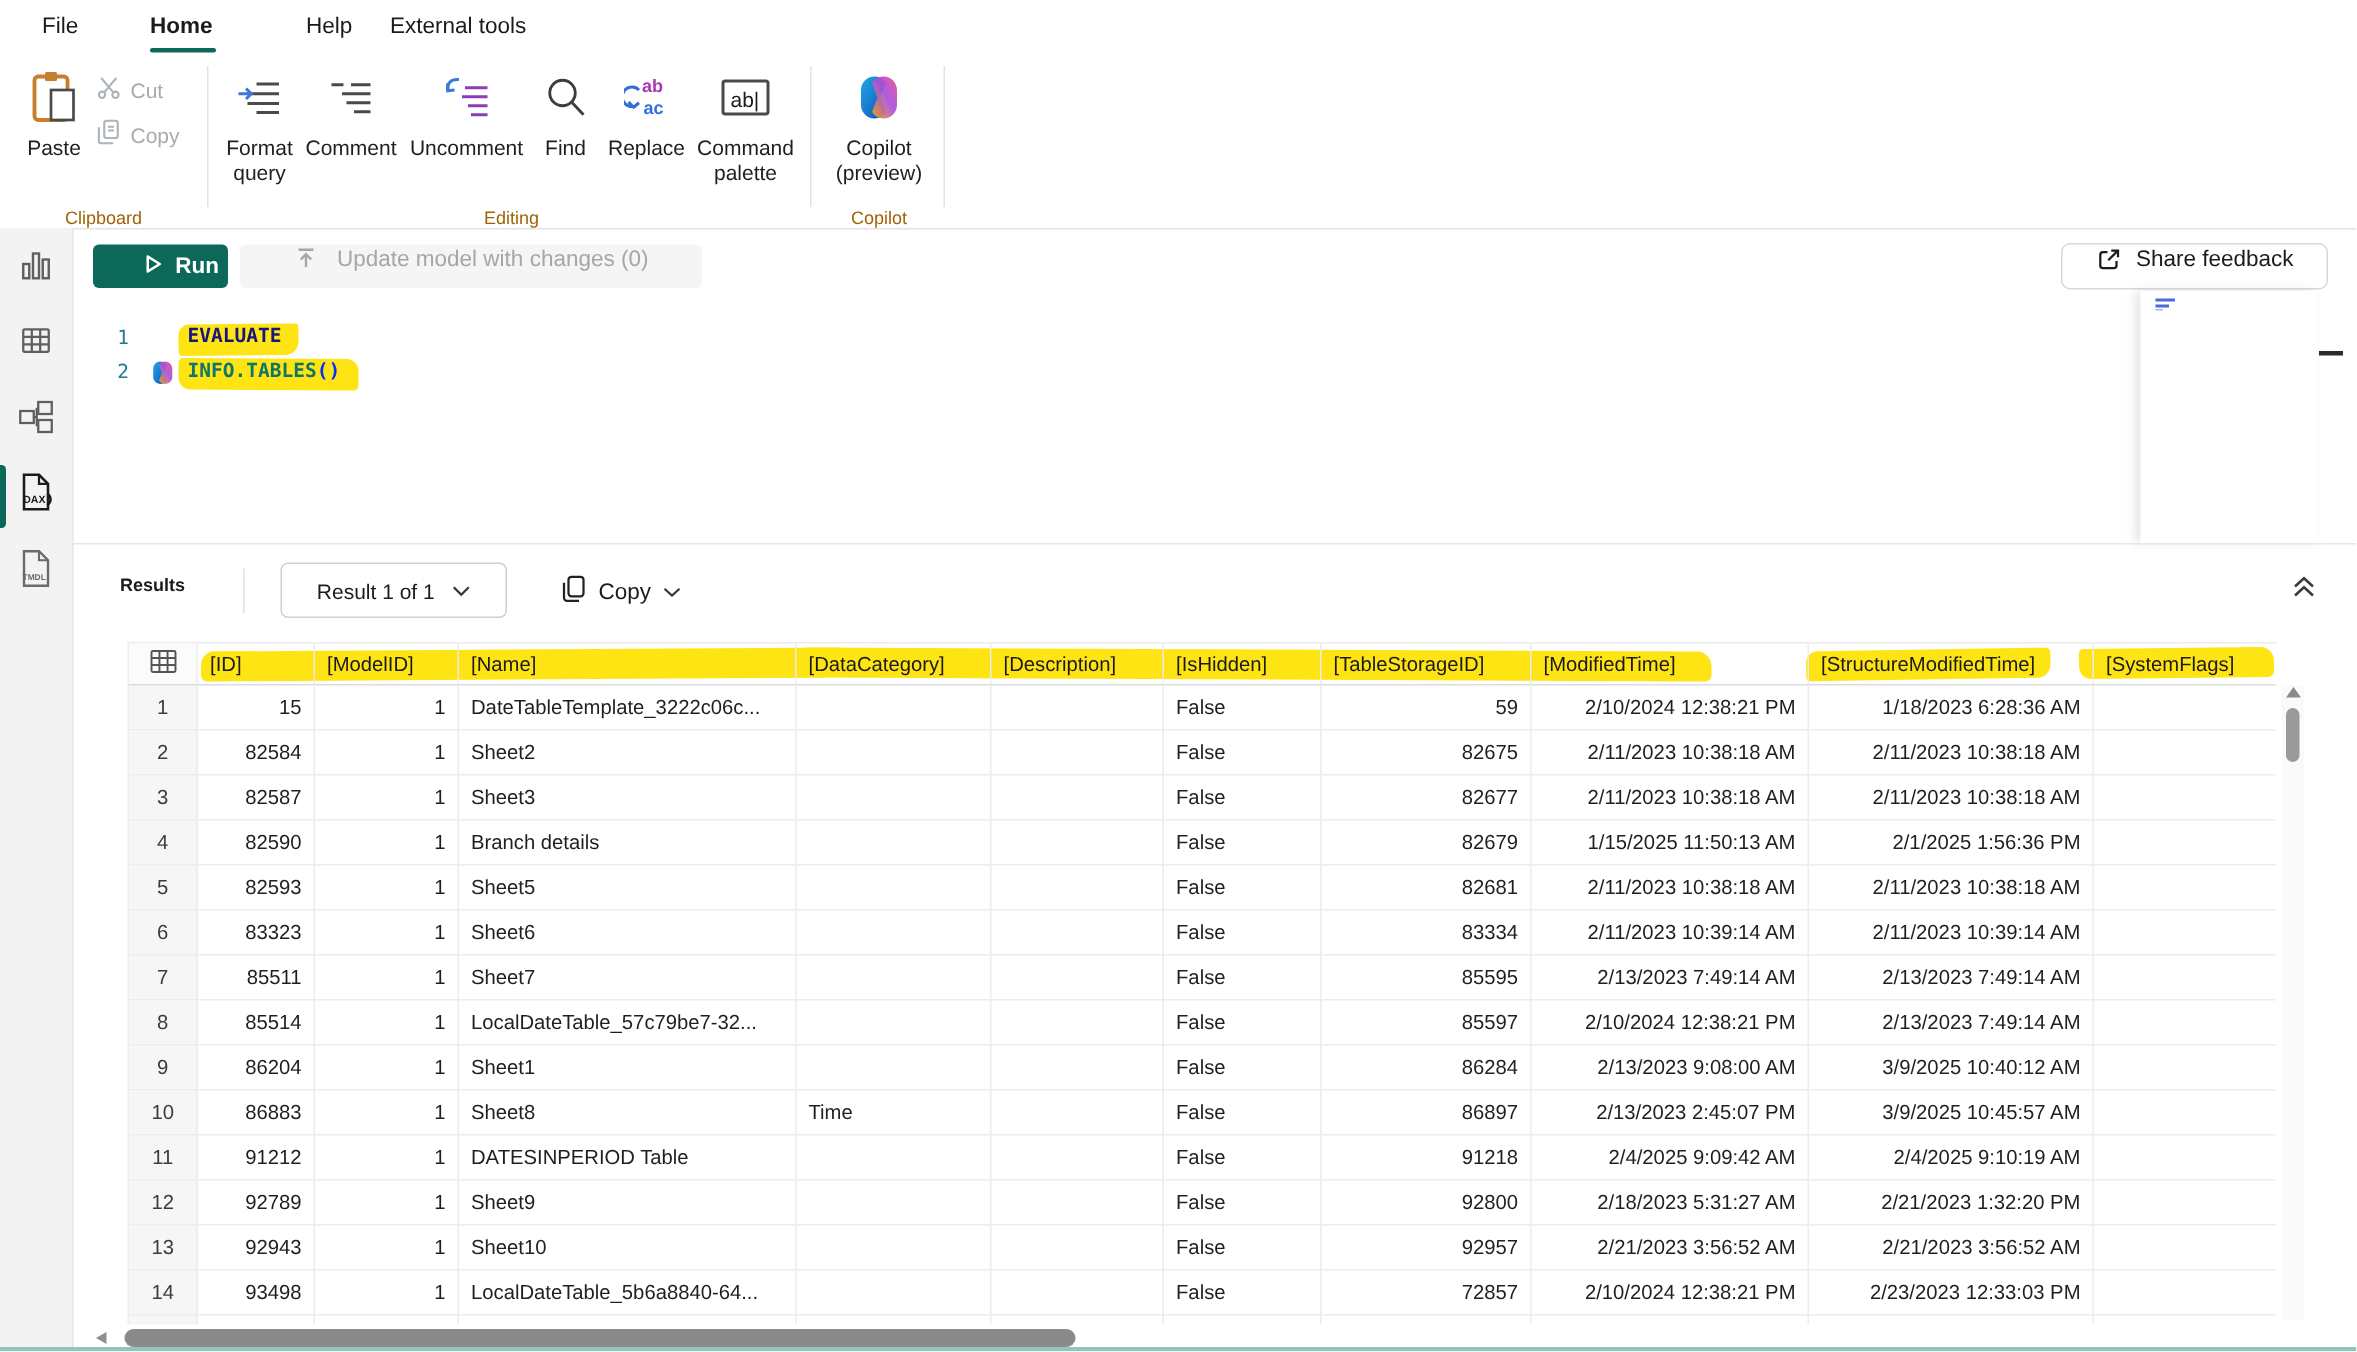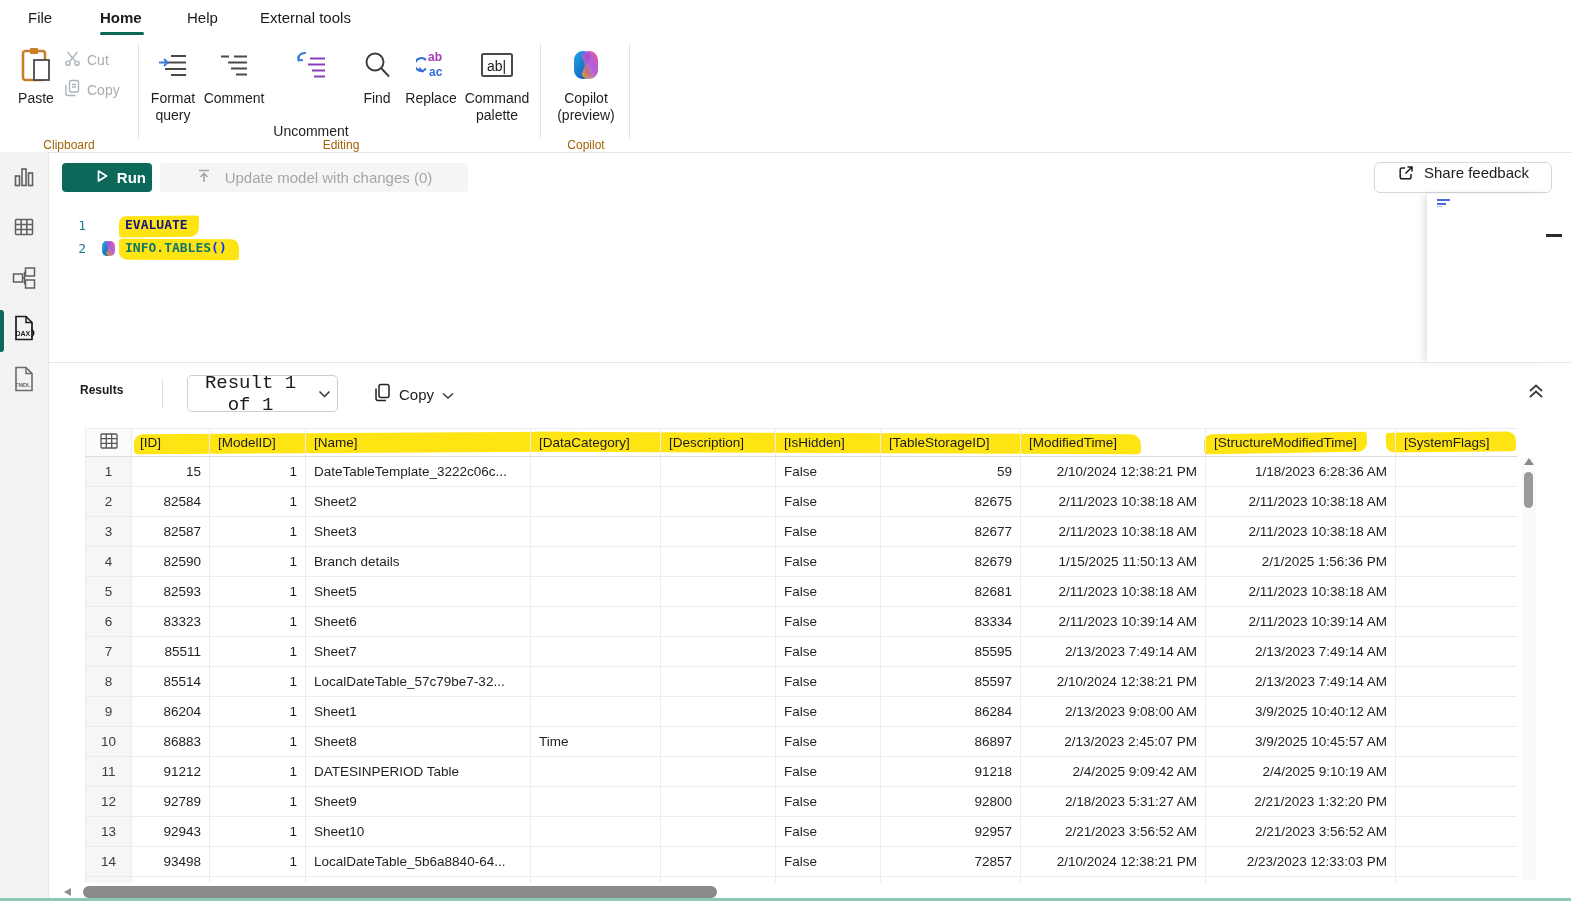--- a/index.html
+++ b/index.html
@@ -26,21 +26,21 @@
   
   .rail{position:absolute;left:0;top:152px;width:48px;bottom:0;background:#f3f3f3;border-right:1px solid #e7e7e7;}
   .rail-item{position:absolute;left:0;width:48px;height:50px;display:flex;align-items:center;justify-content:center;cursor:pointer;}
   .rail-bar{position:absolute;left:0;top:158px;width:4px;height:42px;background:#0c695a;border-radius:0 3px 3px 0;}
 
   
   .run-btn{position:absolute;left:62px;top:163px;width:90px;height:29px;background:#0c695a;color:#fff;
            border:none;border-radius:4px;display:flex;align-items:center;justify-content:flex-end;gap:8px;
            font-size:15px;font-weight:bold;font-family:inherit;cursor:pointer;}
   .update-btn{position:absolute;left:160px;top:163px;width:308px;height:29px;background:#f5f5f5;color:#a6a6a6;
-           border:none;border-radius:4px;display:flex;align-items:center;justify-content:center;gap:13px;
+           border:none;border-radius:4px;display:flex;align-items:flex-start;justify-content:center;gap:13px;
            font-size:15px;font-family:inherit;}
   .share-btn{position:absolute;left:1374px;top:162px;width:178px;height:31px;background:#fff;color:#1b1b1b;
            border:1px solid #d8d8d8;border-radius:6px;display:flex;align-items:flex-start;justify-content:center;gap:9px;
            font-size:15px;font-family:inherit;cursor:pointer;box-sizing:border-box;}
 
   
   .code-hl{position:absolute;background:#ffe414;}
   .hl1{left:119px;top:216px;width:80px;height:21px;transform:rotate(-0.6deg);border-radius:7px 2px 9px 3px;}
   .hl2{left:119px;top:239px;width:120px;height:21px;transform:rotate(0.35deg);border-radius:3px 8px 3px 8px;}
   .line-num{position:absolute;width:16px;text-align:right;font-family:"DejaVu Sans Mono",monospace;
@@ -53,22 +53,22 @@
   .minimap{position:absolute;left:1427px;top:194px;width:118px;height:168px;background:#fff;
            box-shadow:-4px 0 7px rgba(0,0,0,0.10);}
   .mm-mark{position:absolute;background:#4a6bd8;}
   .editor-cursor-dash{position:absolute;left:1546px;top:234px;width:16px;height:3px;background:#2b2b2b;}
   .split{position:absolute;left:48px;right:0;top:362px;height:1px;background:#e6e6e6;}
 
   
   .results-title{position:absolute;left:80px;top:383px;font-size:12px;font-weight:bold;color:#1b1b1b;}
   .r-div{position:absolute;left:162px;top:379px;width:1px;height:30px;background:#e0e0e0;}
   .selector-btn{position:absolute;left:187px;top:375px;width:151px;height:37px;background:#fff;border:1px solid #cfcfcf;
-           border-radius:5px;display:flex;align-items:center;justify-content:center;gap:11px;font-size:19px;
-           font-family:Liberation Mono, monospace;color:#1b1b1b;cursor:pointer;box-sizing:border-box;}
+           border-radius:5px;display:flex;align-items:center;justify-content:center;gap:11px;font-size:14px;
+           font-family:Liberation Sans, sans-serif;color:#1b1b1b;cursor:pointer;box-sizing:border-box;}
   .copy-btn{position:absolute;left:368px;top:378px;height:32px;background:none;border:none;display:flex;
            align-items:center;gap:8px;font-size:15px;font-family:inherit;color:#1b1b1b;cursor:pointer;}
   .collapse-btn{position:absolute;left:1524px;top:381px;width:24px;height:22px;background:none;border:none;cursor:pointer;padding:0;}
 
   
   .tbl{position:absolute;left:85px;top:428px;width:1433px;height:455px;overflow:hidden;font-size:13.5px;
        border-left:1px solid #ececec;box-sizing:border-box;}
   .thead{display:flex;height:28px;position:relative;border-top:1px solid #ececec;}
   .trow{display:flex;height:30px;}
   .cell{box-sizing:border-box;border-right:1px solid #ececec;border-bottom:1px solid #ececec;display:flex;
@@ -98,21 +98,21 @@
   .bottom-line{position:absolute;left:0;top:898px;right:0;height:3px;background:#8fc7b8;}
 </style>
 </head>
 <body>
 
 <div class="app">
 
   <div class="menubar">
     <div class="menu-item mi-file">File</div>
     <div class="menu-item mi-home active">Home</div>
-    <div class="menu-item" style="left:187px;">Help</div>
+    <div class="menu-item" style="left:204px;">Help</div>
     <div class="menu-item mi-ext">External tools</div>
   </div>
 
   <div class="ribbon">
 
     <button class="rb-big" style="left:12px;width:48px;">
       <span class="ic">
         <svg width="34" height="38" viewBox="0 0 34 38" fill="none">
           <rect x="4" y="5" width="22" height="29" rx="2.5" stroke="#c77f2e" stroke-width="2.6"></rect>
           <rect x="11" y="2" width="8" height="6" rx="1" fill="#c77f2e"></rect>
@@ -154,21 +154,21 @@
       <span>Format query</span>
     </button>
     <button class="rb-big" style="left:200px;width:68px;">
       <span class="ic">
         <svg width="28" height="24" viewBox="0 0 28 24" fill="none" stroke="#4a4a4a" stroke-width="2">
           <path d="M1 3.5 H9 M14 3.5 H27 M8 9.5 H27 M11 15.5 H27 M16 21.5 H27"></path>
         </svg>
       </span>
       <span>Comment</span>
     </button>
-    <button class="rb-big" style="left:270px;width:82px;gap:33px;">
+    <button class="rb-big" style="left:270px;width:82px;">
       <span class="ic">
         <svg width="30" height="28" viewBox="0 0 30 28" fill="none" stroke-width="2">
           <path d="M14 7.5 H29 M12 13.5 H29 M16 19.5 H29 M18 25.5 H29" stroke="#8a3fb8"></path>
           <path d="M10 2 C4 1.5 2 5 2.5 9" stroke="#3b78d8" fill="none"></path>
           <path d="M2.5 4.5 L2.5 9.5 L7 9" stroke="#3b78d8" fill="none"></path>
         </svg>
       </span>
       <span>Uncomment</span>
     </button>
     <button class="rb-big" style="left:356px;width:42px;">

